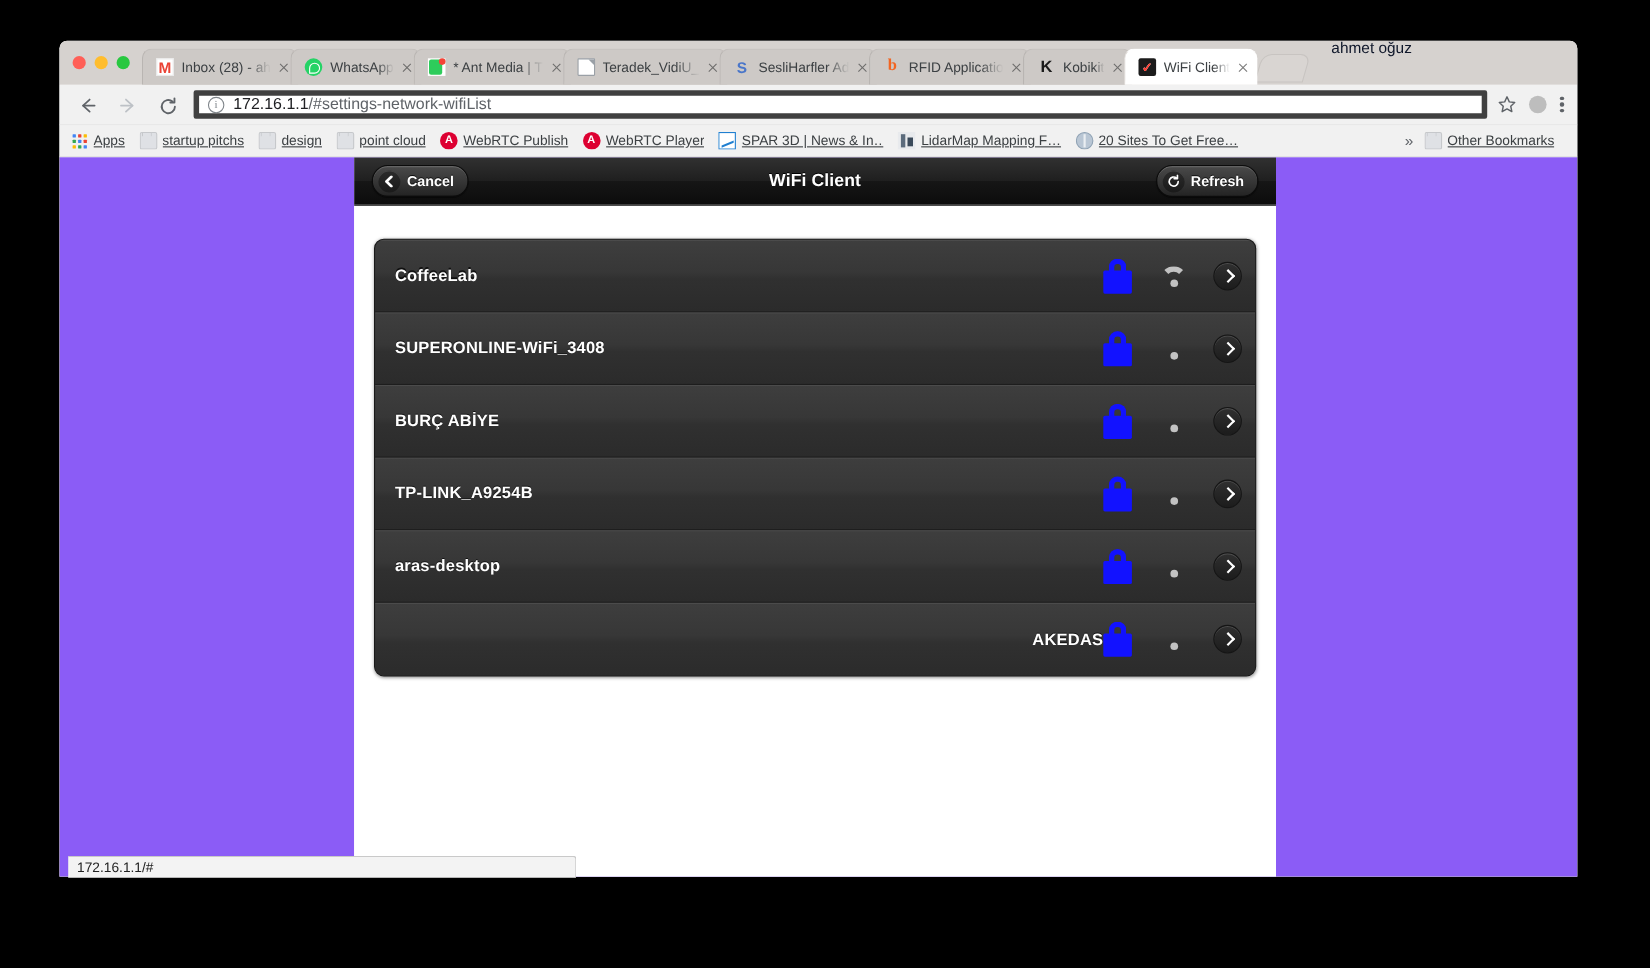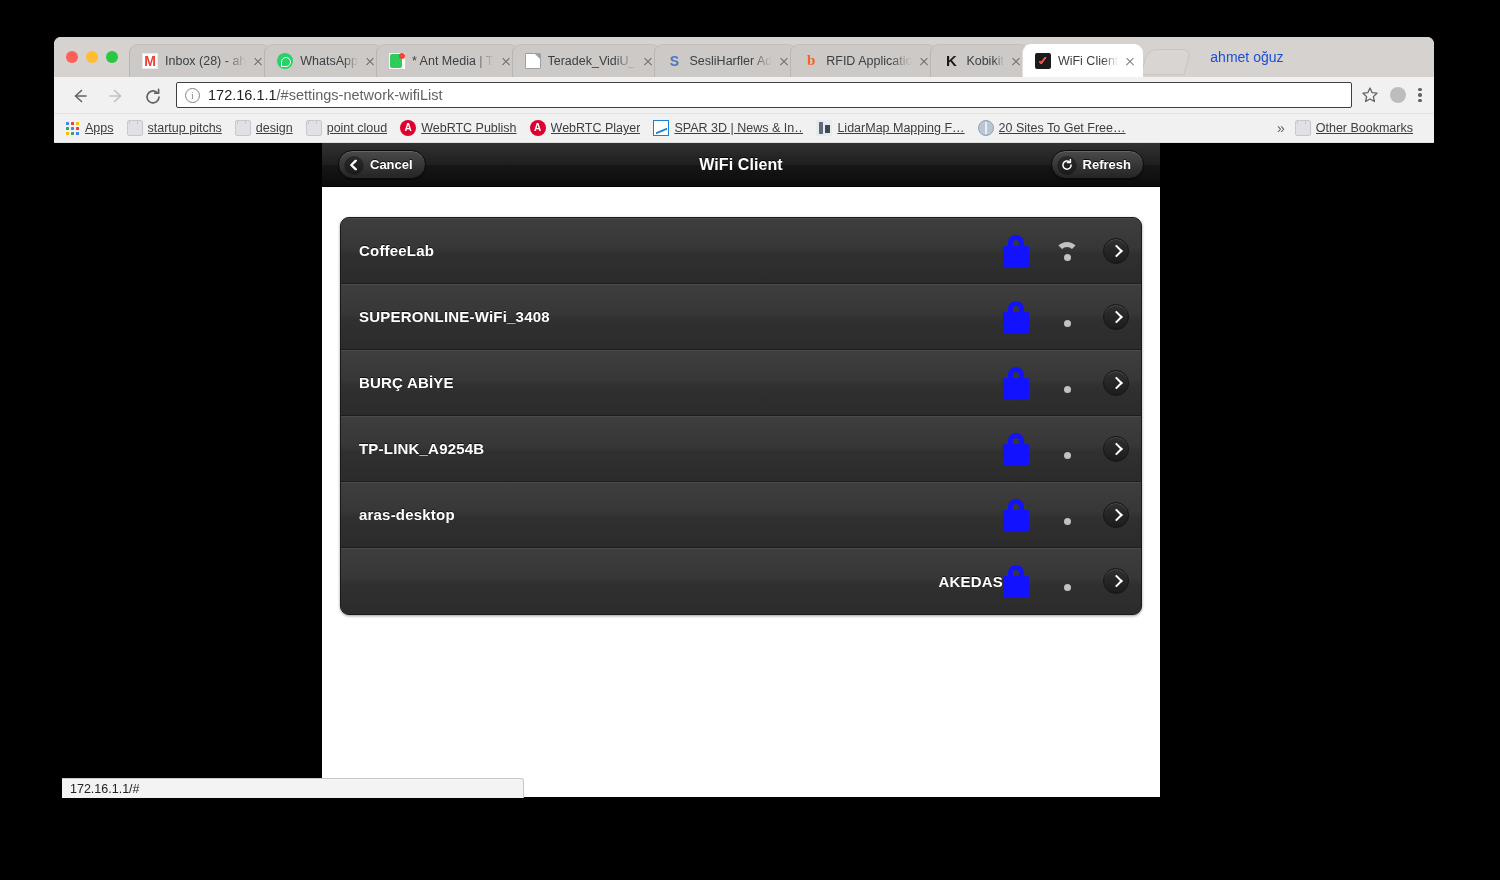--- a/index.html
+++ b/index.html
@@ -99,23 +99,23 @@
     background: #d9d5d2;
     border-top-left-radius: 9px;
     border-top-right-radius: 9px;
     transform: skewX(-16deg);
     margin-left: 8px;
     margin-bottom: 2px;
     border: 1px solid #c8c4c1;
   }
   #user-name {
     margin-left: 22px;
-    margin-bottom: 12px;
+    margin-bottom: 26px;
     font-size: 14px;
-    color: #1d4ed8;
+    color: #0f172a;
     white-space: nowrap;
   }
 
   
   .fi-gmail { background: #fff; border:1px solid #e8e8e8; }
   .fi-gmail::after {
     content: "M"; position:absolute; inset:0;
     color:#ea4335; font-weight:700; font-size:14px;
     text-align:center; line-height:14px; font-family:"Liberation Sans",sans-serif;
   }
@@ -178,21 +178,21 @@
     width:14px; height:14px;
     transform: translate(-50%,-50%);
   }
   .nav-arrow svg { display:block; }
   #reload-btn { margin-right: 12px; }
 
   #omnibox {
     flex: 1 1 auto;
     height: 26px;
     background: #fff;
-    border: 1px solid #404040;
+    border: 5px solid #404040;
     border-radius: 2px;
     display: flex;
     align-items: center;
     padding: 0 8px;
     font-size: 14.5px;
     color: #5f6368;
   }
   #info-icon {
     width: 15px; height: 15px; flex: 0 0 15px;
     border: 1.3px solid #80868b;
@@ -264,21 +264,21 @@
   .ico-globe { background:#b9c6d4; border-radius:50%; border:1px solid #8fa2b4;}
   .ico-globe::after { content:""; position:absolute; left:6px; top:1px; width:2px; height:12px; background:#fff; opacity:.7;}
   #bm-overflow { margin: 0 10px 0 auto; color:#5f6368; font-size:14px; }
   #other-bookmarks { display:flex; align-items:center; }
 
   
   #viewport {
     position: absolute;
     left: 0; right: 0;
     top: 106px; bottom: 0;
-    background: #000000;
+    background: #8b5cf6;
     overflow: hidden;
   }
   
   #page {
     position: absolute;
     left: 268px; top: 0;
     width: 838px; height: 100%;
     background: #fff;
   }
 

